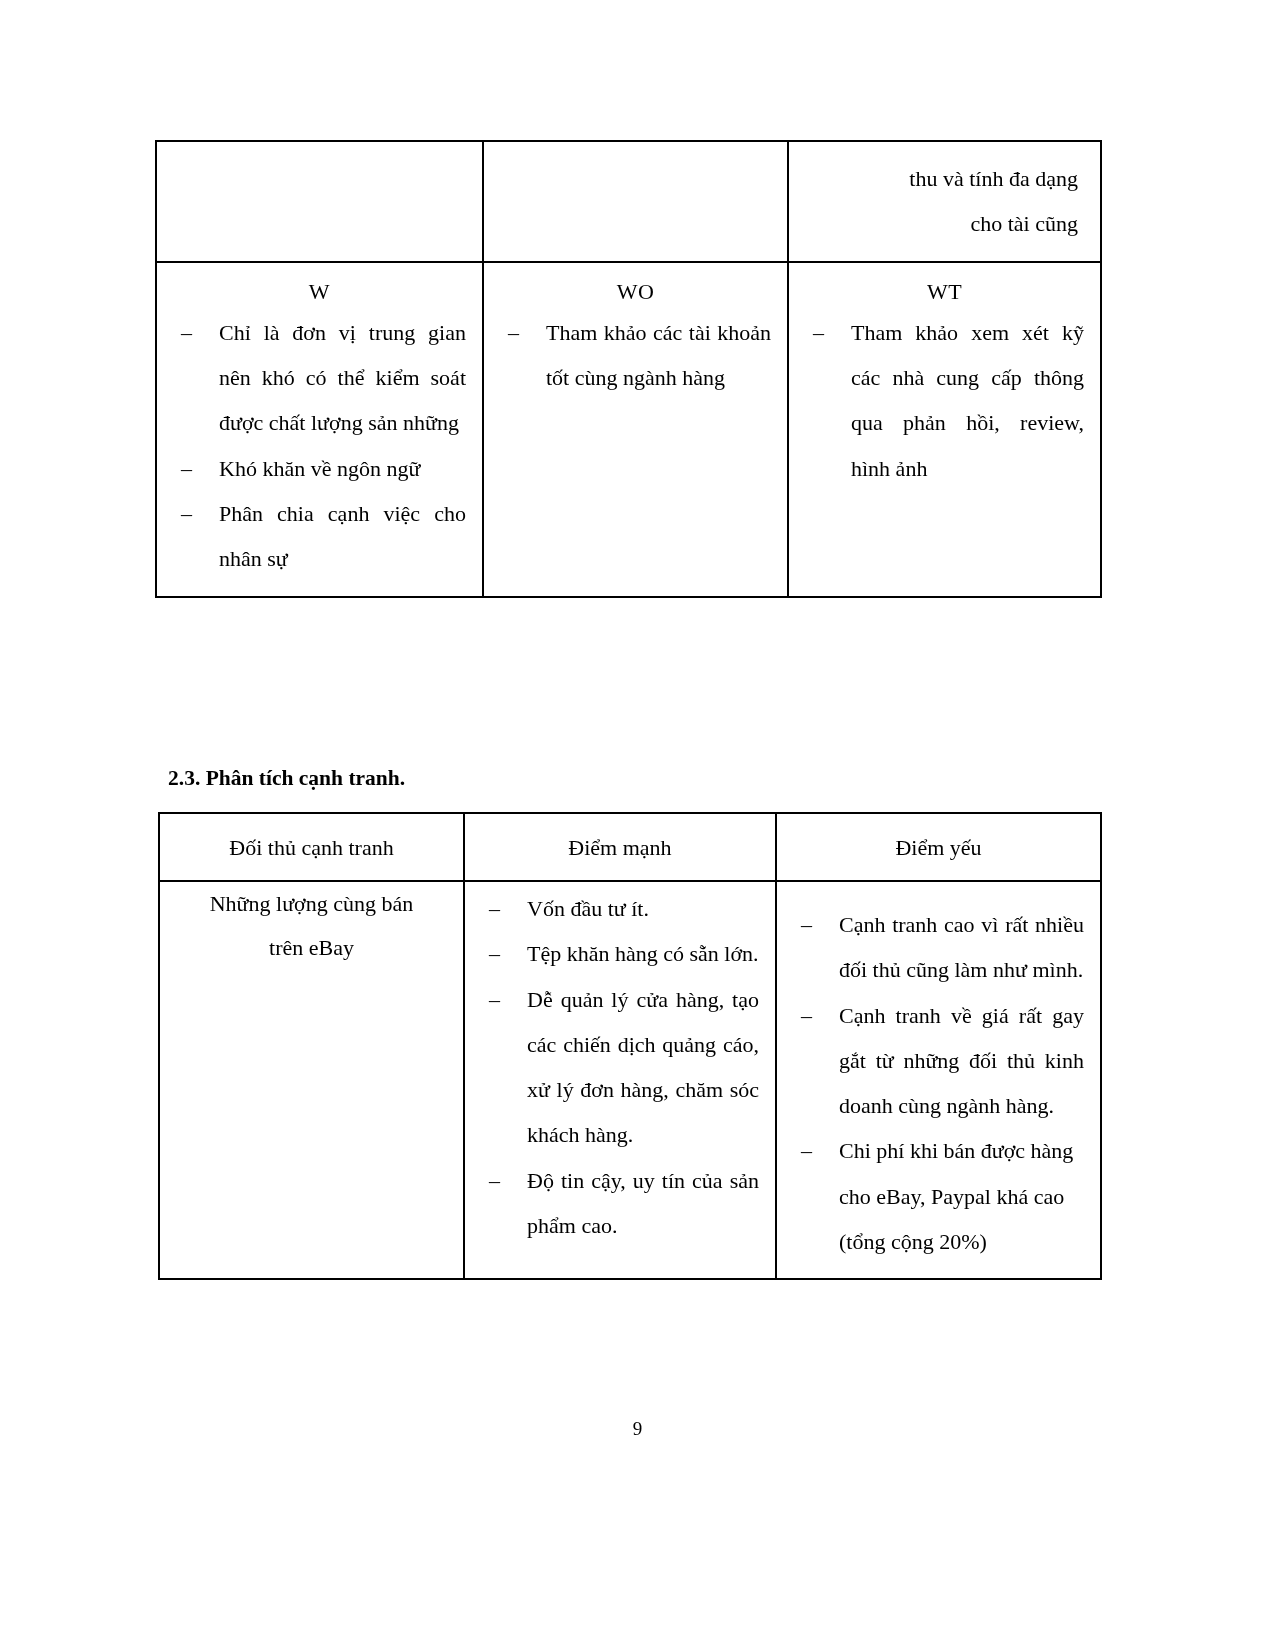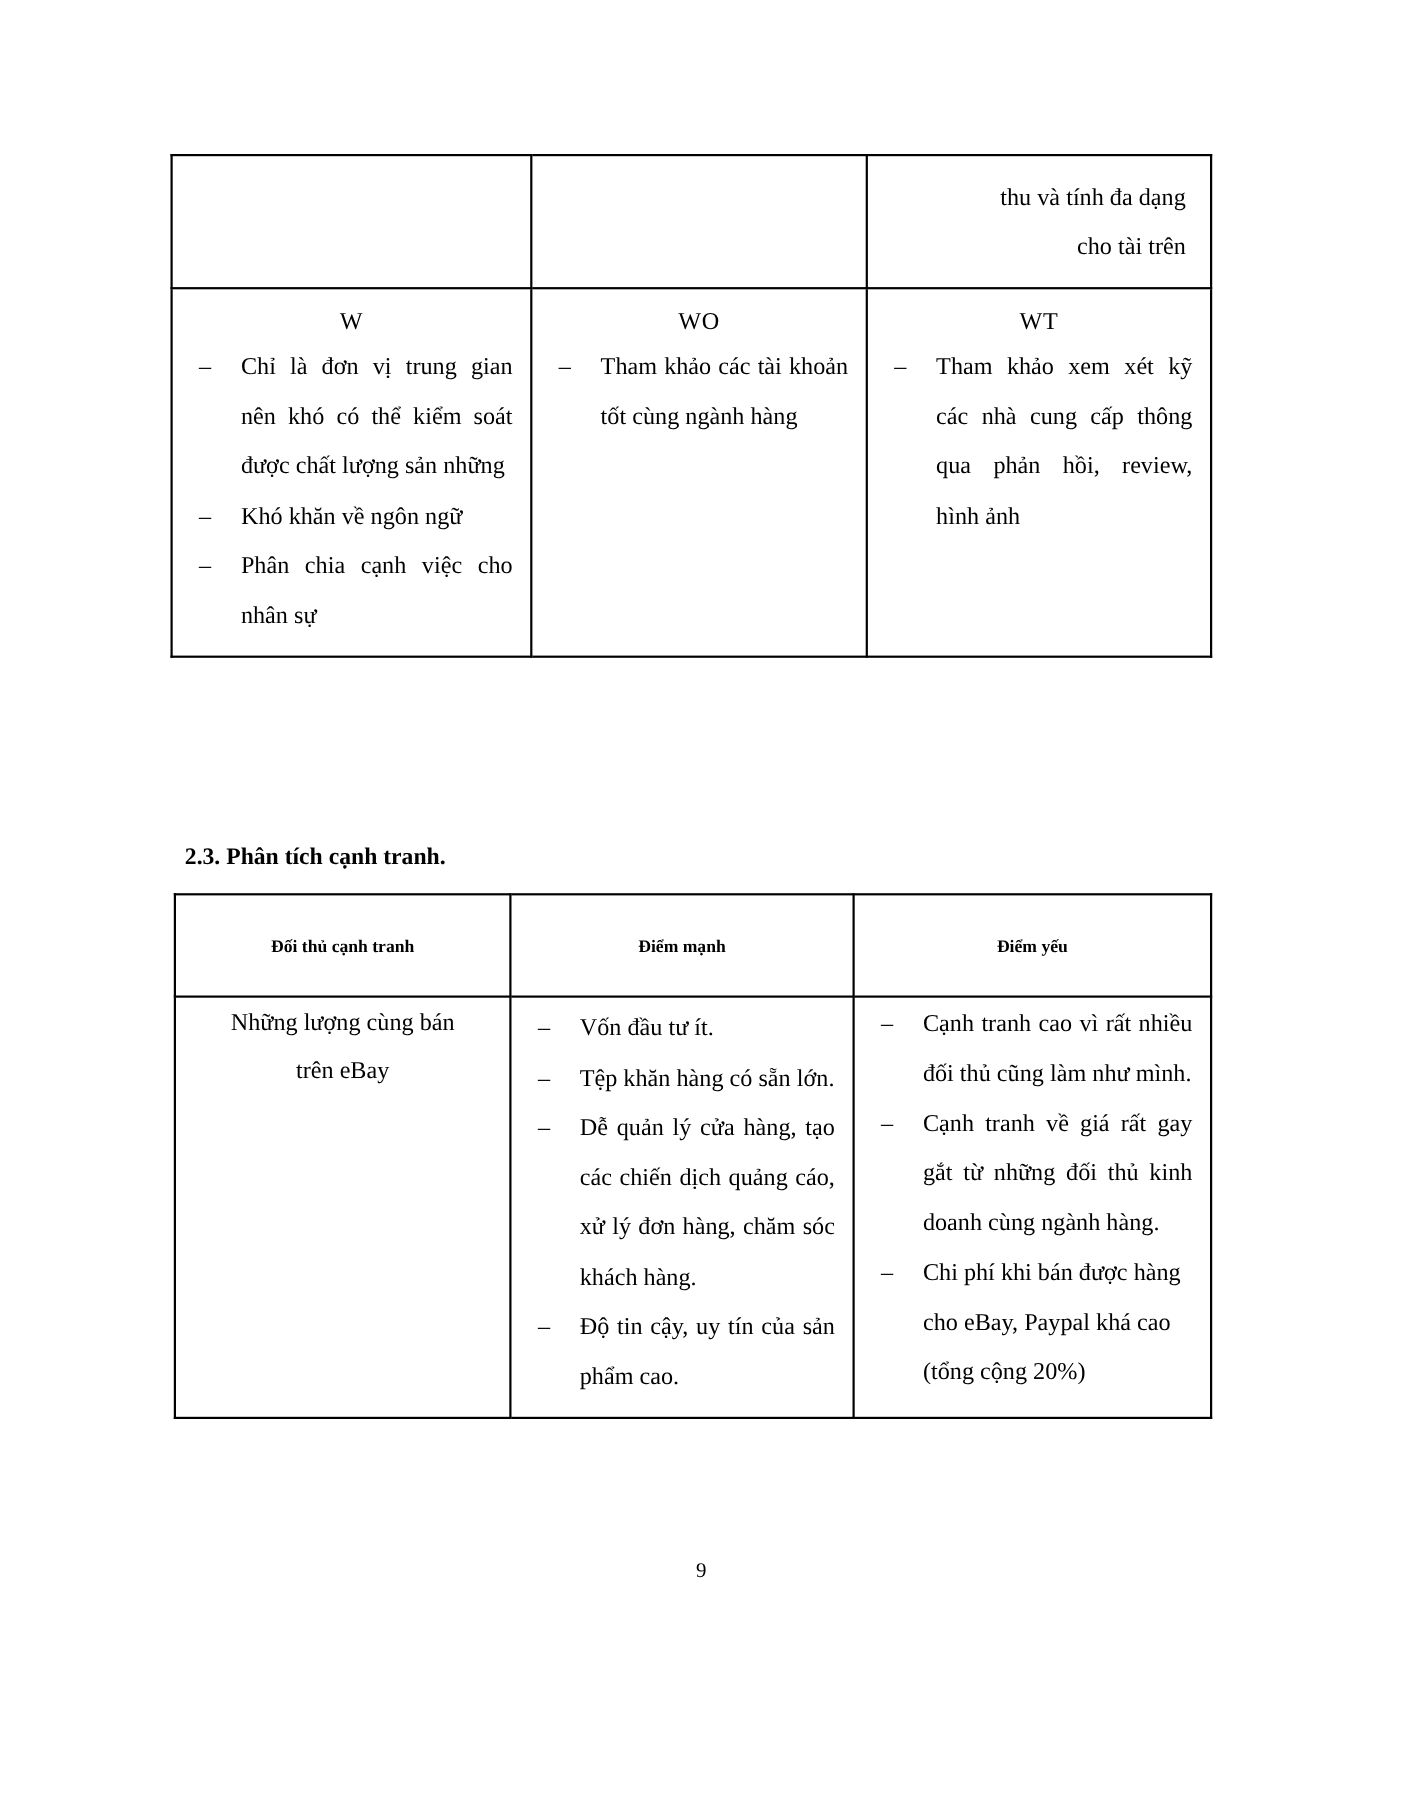--- a/index.html
+++ b/index.html
@@ -58,24 +58,24 @@
   }
   .cell-head {
     text-align: center;
     font-size: 22px;
     line-height: 1.5;
     margin: 0 0 2px 0;
     letter-spacing: 0.5px;
   }
   .cell-head-bold {
     text-align: center;
-    font-size: 16px;
-    font-weight: bold;
+    font-size: 22px;
+    font-weight: normal;
     line-height: 1.45;
-    margin: 17px;
+    margin: 0;
     padding: 18px 6px 16px 6px;
   }
 
   
   ul.dashlist {
     list-style: none;
     margin: 0;
     padding: 0;
   }
   ul.dashlist > li {
@@ -155,21 +155,21 @@
       <tr>
         <td>
           <div class="cell-inner" style="min-height:78px"></div>
         </td>
         <td>
           <div class="cell-inner" style="min-height:78px"></div>
         </td>
         <td>
           <div class="cell-inner" style="padding-top:14px">
             <p class="plain-par">thu và tính đa dạng</p>
-            <p class="plain-par">cho tài trên</p>
+            <p class="plain-par">cho tài cũng</p>
           </div>
         </td>
       </tr>
       <tr>
         <td>
           <div class="cell-inner">
             <p class="cell-head">W</p>
             <ul class="dashlist">
               <li>Chỉ là đơn vị trung gian nên khó có thể kiểm soát được chất lượng sản những</li>
               <li>Khó khăn về ngôn ngữ</li>
@@ -230,21 +230,21 @@
           <div class="cell-inner" style="padding-top:4px">
             <ul class="dashlist">
               <li>Vốn đầu tư ít.</li>
               <li>Tệp khăn hàng có sẵn lớn.</li>
               <li>Dễ quản lý cửa hàng, tạo các chiến dịch quảng cáo, xử lý đơn hàng, chăm sóc khách hàng.</li>
               <li>Độ tin cậy, uy tín của sản phẩm cao.</li>
             </ul>
           </div>
         </td>
         <td>
-          <div class="cell-inner" style="padding-top:0">
+          <div class="cell-inner" style="padding-top:20px">
             <ul class="dashlist">
               <li>Cạnh tranh cao vì rất nhiều đối thủ cũng làm như mình.</li>
               <li>Cạnh tranh về giá rất gay gắt từ những đối thủ kinh doanh cùng ngành hàng.</li>
               <li style="text-align:left">Chi phí khi bán được hàng cho eBay, Paypal khá cao (tổng cộng 20%)</li>
             </ul>
           </div>
         </td>
       </tr>
     </tbody>
   </table>

